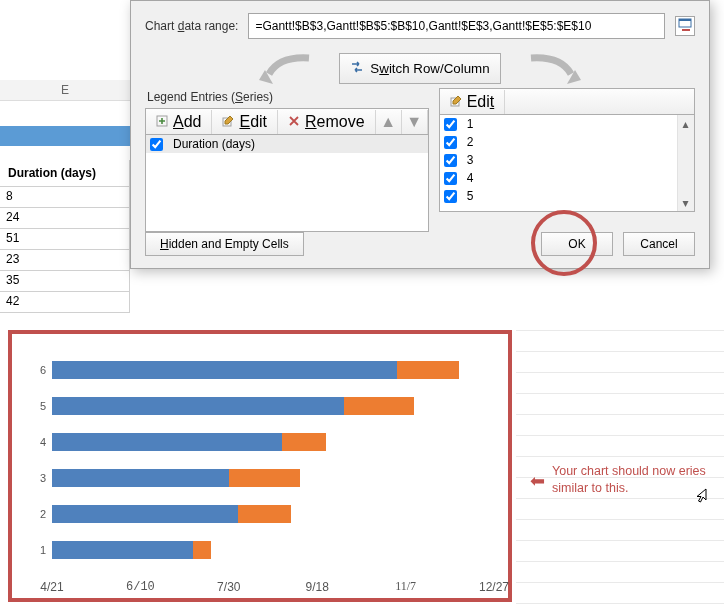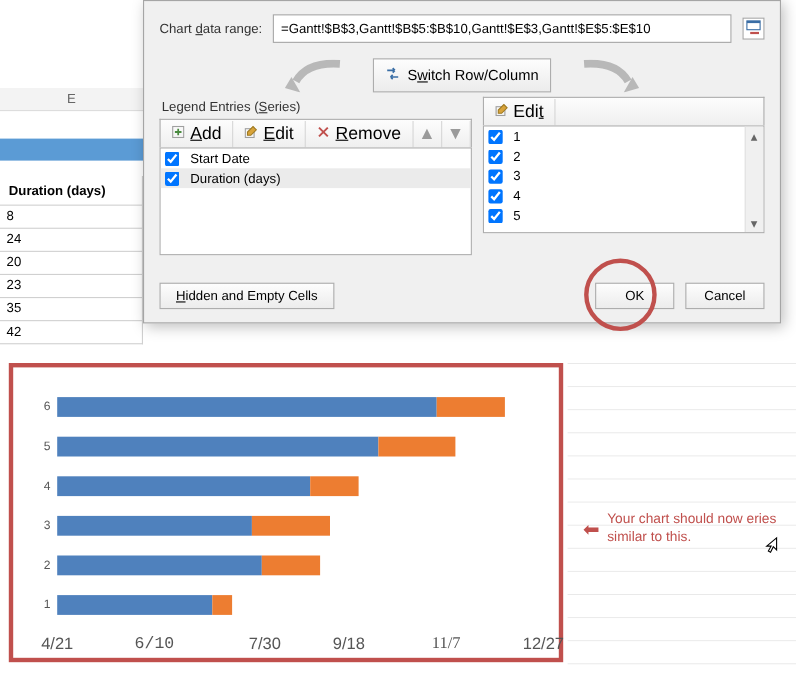--- a/index.html
+++ b/index.html
@@ -122,21 +122,21 @@
     position:absolute; right:0; top:0; width:17px; height:100%;
     background:#f0f0f0; border-left:1px solid #e2e2e2;
   }
   .listbox .arrow { position:absolute; right:0; width:17px; height:17px; display:flex;align-items:center;justify-content:center; color:#666;}
   .listbox .arrow.up{top:0;}
   .listbox .arrow.dn{bottom:0;}
   .li-row { display:flex; align-items:center; height:18px; padding:0 4px; gap:10px;}
   .li-row.sel { background:#ebebeb; }
   .li-row input[type=checkbox]{ margin:0; }
 
-  .dlg-footer { display:flex; align-items:center; justify-content:space-between; margin-top:25px;}
+  .dlg-footer { display:flex; align-items:center; justify-content:space-between; margin-top:0;}
   .hidden-btn, .std-btn {
     height:24px; padding:0 14px;
     border:1px solid #adadad; background:linear-gradient(#fdfdfd,#ececec);
     cursor:pointer; font:inherit;
   }
   .right-btns { display:flex; gap:10px; align-items:center;}
   .ok-circle {
     position:absolute;
     width:66px; height:66px; border:4px solid #c0504d; border-radius:50%;
     pointer-events:none;
@@ -149,21 +149,21 @@
     width:504px; height:272px;
     border:4px solid #c0504d;
     background:#fff;
   }
   .chart-inner{ position:absolute; left:40px; top:18px; right:14px; bottom:30px;}
   .ylab { position:absolute; left:-26px; width:20px; text-align:right; font-size:11px; color:#555; transform:translateY(-50%);}
   .bar-row{ position:absolute; left:0; right:0; height:18px; transform:translateY(-50%);}
   .bar-blue{ position:absolute; left:0; top:0; height:18px; background:#4f81bd;}
   .bar-orng{ position:absolute; top:0; height:18px; background:#ed7d31;}
   .xaxis{ position:absolute; left:40px; right:14px; bottom:4px; height:20px;}
-  .xtick{ position:absolute; bottom:0; font-size:15px; color:#555; transform:translateX(-50%);}
+  .xtick{ position:absolute; bottom:0; font-size:12px; color:#555; transform:translateX(-50%);}
 
   .annot-arrow {
     position:absolute; top:470px; left:530px;
     color:#c0504d; font-size:18px;
   }
   .annot-text {
     position:absolute; top:463px; left:552px;
     color:#c0504d; font-size:12.5px; line-height:1.35;
     width:160px;
   }
@@ -182,21 +182,21 @@
   }
 </style>
 </head>
 <body>
 
 <div class="col-header">E</div>
 <div class="spill-bar"></div>
 <div class="spill-header">Duration (days)</div>
 <div class="spill-cell" style="top:186px">8</div>
 <div class="spill-cell" style="top:207px">24</div>
-<div class="spill-cell" style="top:228px">20</div>
+<div class="spill-cell" style="top:228px">51</div>
 <div class="spill-cell" style="top:249px">23</div>
 <div class="spill-cell" style="top:270px">35</div>
 <div class="spill-cell" style="top:291px">42</div>
 
 <div class="dialog">
   <div class="dlg-body">
     <div class="row-range">
       <label>Chart <u>d</u>ata range:</label>
       <input class="range-input" type="text" value="=Gantt!$B$3,Gantt!$B$5:$B$10,Gantt!$E$3,Gantt!$E$5:$E$10" style="">
       <div class="range-pick">
@@ -255,24 +255,20 @@
           <button class="tbtn">
             <span><svg viewBox="0 0 12 12">
                   <path d="M2 2l8 8M10 2l-8 8" stroke="#c0504d" stroke-width="1.8"></path>
                 </svg></span>
             <span><u>R</u>emove</span>
           </button>
           <button class="tbtn sq disabled">▲</button>
           <button class="tbtn sq disabled">▼</button>
         </div>
         <div class="listbox">
-          <div class="li-row">
-            <input type="checkbox" checked="" style="">
-            <span>Start Date</span>
-          </div>
           <div class="li-row sel">
             <input type="checkbox" checked="" style="">
             <span>Duration (days)</span>
           </div>
         </div>
       </div>
 
       <div class="pane">
         <div class="pane-toolbar">
           <button class="tbtn">
@@ -353,21 +349,21 @@
       </div>
       <div class="ylab" style="top: 8.33333%;">6</div>
       <div class="bar-row" style="top: 8.33333%;">
         <div class="bar-blue" style="width: 78%;"></div>
         <div class="bar-orng" style="left: 78%; width: 14%;"></div>
       </div>
     </div>
   <div class="xaxis" id="xaxis">
       <div class="xtick" style="left: 0%;">4/21</div>
       <div class="xtick" style="left: 20%; font-family: Liberation Mono, monospace;">6/10</div>
-      <div class="xtick" style="left: 40%; margin-left: 12px;">7/30</div>
+      <div class="xtick" style="left: 40%;">7/30</div>
       <div class="xtick" style="left: 60%;">9/18</div>
       <div class="xtick" style="left: 80%; font-family: Liberation Serif, serif;">11/7</div>
       <div class="xtick" style="left: 100%;">12/27</div>
     </div>
 </div>
 
 <div class="annot-arrow">⬅</div>
 <div class="annot-text">Your chart should now eries similar to this.</div>
 <div class="cursor-ghost">
   <svg viewBox="0 0 16 16">

